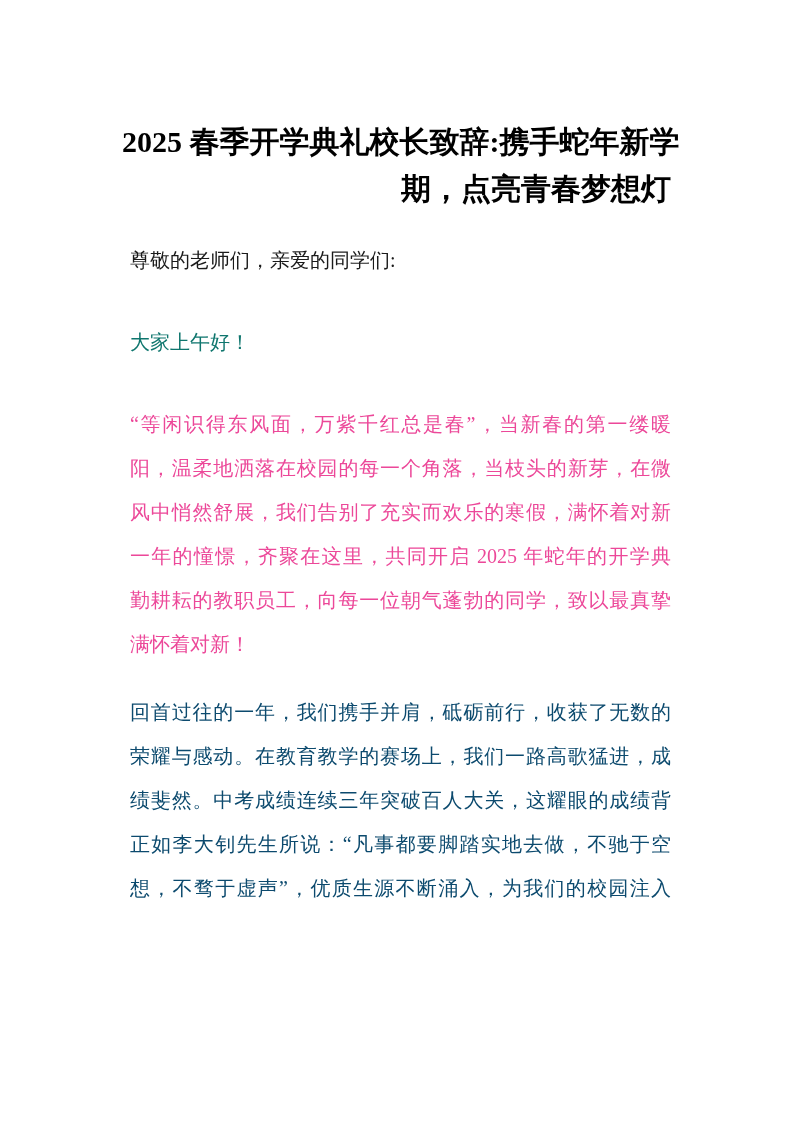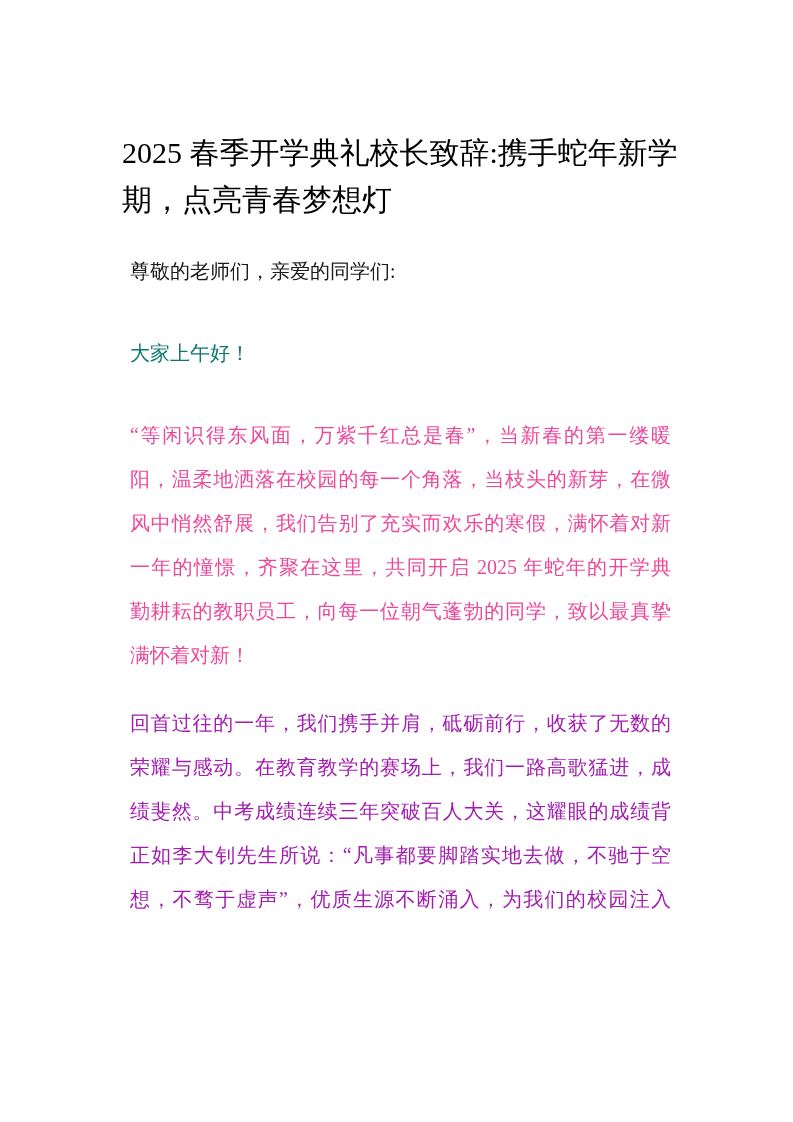--- a/index.html
+++ b/index.html
@@ -12,25 +12,25 @@
     width: 793px;
     height: 1122px;
     margin: 0 auto;
     background: #ffffff;
     overflow: hidden;
     box-sizing: border-box;
     padding: 117px 122px 0 122px;
     font-family: "Liberation Serif", "DejaVu Serif", serif;
   }
   .doc-title {
-    margin: 12px 0 26px 0;
+    margin: 1px 0 26px 0;
     padding: 0;
-    text-align: left;
+    text-align: right;
     font-size: 30px;
-    font-weight: 400;
+    font-weight: 700;
     color: #000000;
     line-height: 47px;
   }
   .title-line {
     white-space: nowrap;
   }
   .para {
     margin: 0 0 38px 8px;
     font-size: 20px;
     font-weight: 400;
@@ -71,21 +71,21 @@
 
   <div class="para tight-after" style="color: #ec4899;">
     <div class="bline">“等闲识得东风面，万紫千红总是春”，当新春的第一缕暖</div>
     <div class="bline">阳，温柔地洒落在校园的每一个角落，当枝头的新芽，在微</div>
     <div class="bline">风中悄然舒展，我们告别了充实而欢乐的寒假，满怀着对新</div>
     <div class="bline">一年的憧憬，齐聚在这里，共同开启 2025 年蛇年的开学典</div>
     <div class="bline">勤耕耘的教职员工，向每一位朝气蓬勃的同学，致以最真挚</div>
     <div class="bline endline">满怀着对新！</div>
   </div>
 
-  <div class="para" style="color: #a21caf;">
+  <div class="para" style="color: #0c4a6e;">
     <div class="bline">回首过往的一年，我们携手并肩，砥砺前行，收获了无数的</div>
     <div class="bline">荣耀与感动。在教育教学的赛场上，我们一路高歌猛进，成</div>
     <div class="bline">绩斐然。中考成绩连续三年突破百人大关，这耀眼的成绩背</div>
     <div class="bline">正如李大钊先生所说：“凡事都要脚踏实地去做，不驰于空</div>
     <div class="bline">想，不骛于虚声”，优质生源不断涌入，为我们的校园注入</div>
   </div>
 
 </div>
 
 </body></html>

